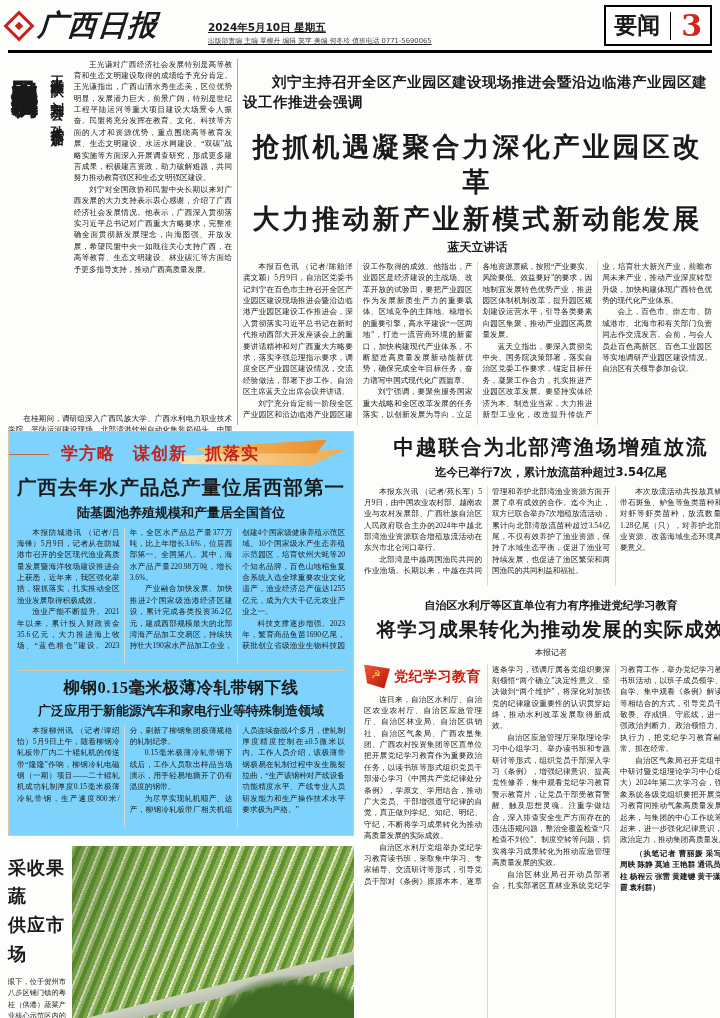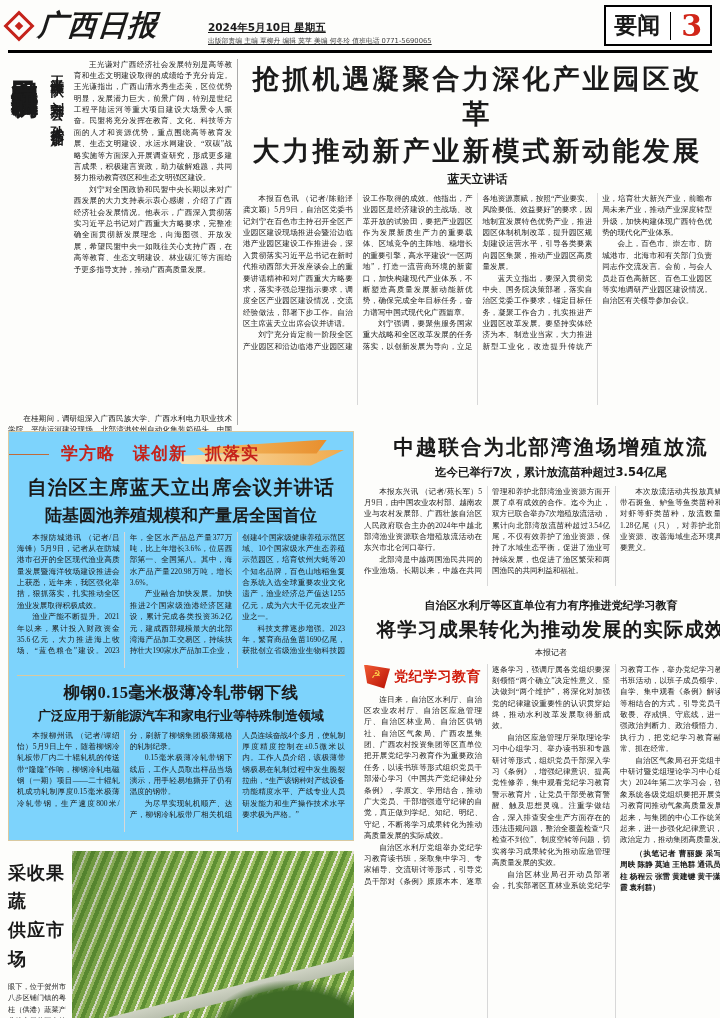--- a/index.html
+++ b/index.html
@@ -54,21 +54,21 @@
   .tan-box{border:1.5px solid #d9c9a0;background:#7dd3fc;padding:6px 8px 8px 8px;}
   .banner{position:relative;height:32px;display:flex;align-items:center;}
   .banner-line{position:absolute;left:-8px;top:16px;width:40px;height:1.5px;background:#c06a3a;}
   .banner-text{position:relative;z-index:2;font-size:17px;font-weight:bold;color:#c5231b;
         font-family:"DejaVu Sans",sans-serif;letter-spacing:1px;padding-left:44px;}
   .swoosh1{position:absolute;z-index:1;right:18px;top:2px;width:130px;height:14px;
         background:linear-gradient(90deg,#f6c069,#e88f2e);clip-path:polygon(0 60%,100% 0,92% 100%,6% 100%);}
   .swoosh2{position:absolute;z-index:0;right:0;top:12px;width:170px;height:16px;
         background:linear-gradient(90deg,#fbe3b4,#f0aa4d);clip-path:polygon(0 40%,100% 0,80% 100%,4% 90%);}
   .fish-h2{font-size:19.5px;font-weight:bold;text-align:center;letter-spacing:1px;margin-top:4px;}
-  .fish-sub{font-size:17px;font-weight:bold;text-align:center;margin:3px 0 5px 0;
+  .fish-sub{font-size:13px;font-weight:bold;text-align:center;margin:3px 0 5px 0;
         font-family:"DejaVu Sans",sans-serif;}
   .fish-body{column-count:3;height:136px;}
   .box-divider{height:1px;background:#d9c9a0;margin:7px 0 6px 0;}
   .lg-h3{font-size:16.5px;font-weight:bold;text-align:center;letter-spacing:.5px;}
   .lg-sub{font-size:13px;font-weight:bold;text-align:center;margin:3px 0 5px 0;
         font-family:"DejaVu Sans",sans-serif;}
   .lg-body{column-count:3;height:102px;}
   
   .photo-row{display:flex;margin-top:10px;height:198px;}
   .photo-caption{flex:0 0 58px;padding-top:8px;}
@@ -139,20 +139,21 @@
             <p class="para">刘宁对全国政协和民盟中央长期以来对广西发展的大力支持表示衷心感谢，介绍了广西经济社会发展情况。他表示，广西深入贯彻落实习近平总书记对广西重大方略要求，完整准确全面贯彻新发展理念，向海图强、开放发展，希望民盟中央一如既往关心支持广西，在高等教育、生态文明建设、林业碳汇等方面给予更多指导支持，推动广西高质量发展。</p>
           </div>
       </div>
       <div class="mm-tail">
           <p class="para">在桂期间，调研组深入广西民族大学、广西水利电力职业技术学院、平陆运河建设现场、北部湾港钦州自动化集装箱码头、中国（广西）自由贸易试验区钦州港片区、犀牛脚渔港码头等开展调研。</p>
           <p class="para">自治区领导周异决、王乃学，以及民盟区委会负责同志参加有关活动。</p>
         </div>
     </article>
     <div class="vdiv"></div>
     <article class="art-main">
+      <p class="main-kicker">刘宁主持召开全区产业园区建设现场推进会暨沿边临港产业园区建设工作推进会强调</p>
       <div class="main-h1">抢抓机遇凝聚合力深化产业园区改革</div>
       <div class="main-h1">大力推动新产业新模式新动能发展</div>
       <div class="main-speaker">蓝天立讲话</div>
       <div class="main-body body-txt cols">
           <p class="para">本报百色讯 （记者/陈贻泽 龚文颖）5月9日，自治区党委书记刘宁在百色市主持召开全区产业园区建设现场推进会暨沿边临港产业园区建设工作推进会，深入贯彻落实习近平总书记在新时代推动西部大开发座谈会上的重要讲话精神和对广西重大方略要求，落实李强总理指示要求，调度全区产业园区建设情况，交流经验做法，部署下步工作。自治区主席蓝天立出席会议并讲话。</p>
           <p class="para">刘宁充分肯定前一阶段全区产业园区和沿边临港产业园区建设工作取得的成效。他指出，产业园区是经济建设的主战场、改革开放的试验田，要把产业园区作为发展新质生产力的重要载体、区域竞争的主阵地、稳增长的重要引擎，高水平建设“一区两地”，打造一流营商环境的新窗口，加快构建现代产业体系，不断塑造高质量发展新动能新优势，确保完成全年目标任务，奋力谱写中国式现代化广西篇章。</p>
           <p class="para">刘宁强调，要聚焦服务国家重大战略和全区改革发展的任务落实，以创新发展为导向，立足各地资源禀赋，按照“产业要实、风险要低、效益要好”的要求，因地制宜发展特色优势产业，推进园区体制机制改革，提升园区规划建设运营水平，引导各类要素向园区集聚，推动产业园区高质量发展。</p>
           <p class="para">蓝天立指出，要深入贯彻党中央、国务院决策部署，落实自治区党委工作要求，锚定目标任务，凝聚工作合力，扎实推进产业园区改革发展。要坚持实体经济为本、制造业当家，大力推进新型工业化，改造提升传统产业，培育壮大新兴产业，前瞻布局未来产业，推动产业深度转型升级，加快构建体现广西特色优势的现代化产业体系。</p>
           <p class="para">会上，百色市、崇左市、防城港市、北海市和有关部门负责同志作交流发言。会前，与会人员赴百色高新区、百色工业园区等实地调研产业园区建设情况。自治区有关领导参加会议。</p>
         </div>
@@ -162,21 +163,21 @@
   <section class="middle">
 
     <div class="mid-left">
       <div class="tan-box">
         <div class="banner">
           <span class="banner-line"></span>
           <span class="swoosh2"></span>
           <span class="swoosh1"></span>
           <span class="banner-text">学方略　谋创新　抓落实</span>
         </div>
-        <div class="fish-h2">自治区主席蓝天立出席会议并讲话</div>
+        <div class="fish-h2">广西去年水产品总产量位居西部第一</div>
         <div class="fish-sub">陆基圆池养殖规模和产量居全国首位</div>
         <div class="fish-body body-txt cols">
             <p class="para">本报防城港讯 （记者/吕海锋）5月9日，记者从在防城港市召开的全区现代渔业高质量发展暨海洋牧场建设推进会上获悉，近年来，我区强化举措，狠抓落实，扎实推动全区渔业发展取得积极成效。</p>
             <p class="para">渔业产能不断提升。2021年以来，累计投入财政资金35.6亿元，大力推进海上牧场、“蓝色粮仓”建设。2023年，全区水产品总产量377万吨，比上年增长3.6%，位居西部第一、全国第八。其中，海水产品产量220.98万吨，增长3.6%。</p>
             <p class="para">产业融合加快发展。加快推进2个国家级渔港经济区建设，累计完成各类投资36.2亿元，建成西部规模最大的北部湾海产品加工交易区，持续扶持壮大190家水产品加工企业，创建4个国家级健康养殖示范区域、10个国家级水产生态养殖示范园区，培育钦州大蚝等20个知名品牌，百色山地稻鱼复合系统入选全球重要农业文化遗产，渔业经济总产值达1255亿元，成为六大千亿元农业产业之一。</p>
             <p class="para">科技支撑逐步增强。2023年，繁育商品鱼苗1690亿尾，获批创立省级渔业生物科技园区，建成6个自治区级以上水产原良种场保护区、15个水产种质资源保护区，水产良种覆盖率达85%以上。</p>
           </div>
         <div class="box-divider"></div>
         <div class="lg-h3">柳钢0.15毫米极薄冷轧带钢下线</div>
         <div class="lg-sub">广泛应用于新能源汽车和家电行业等特殊制造领域</div>

